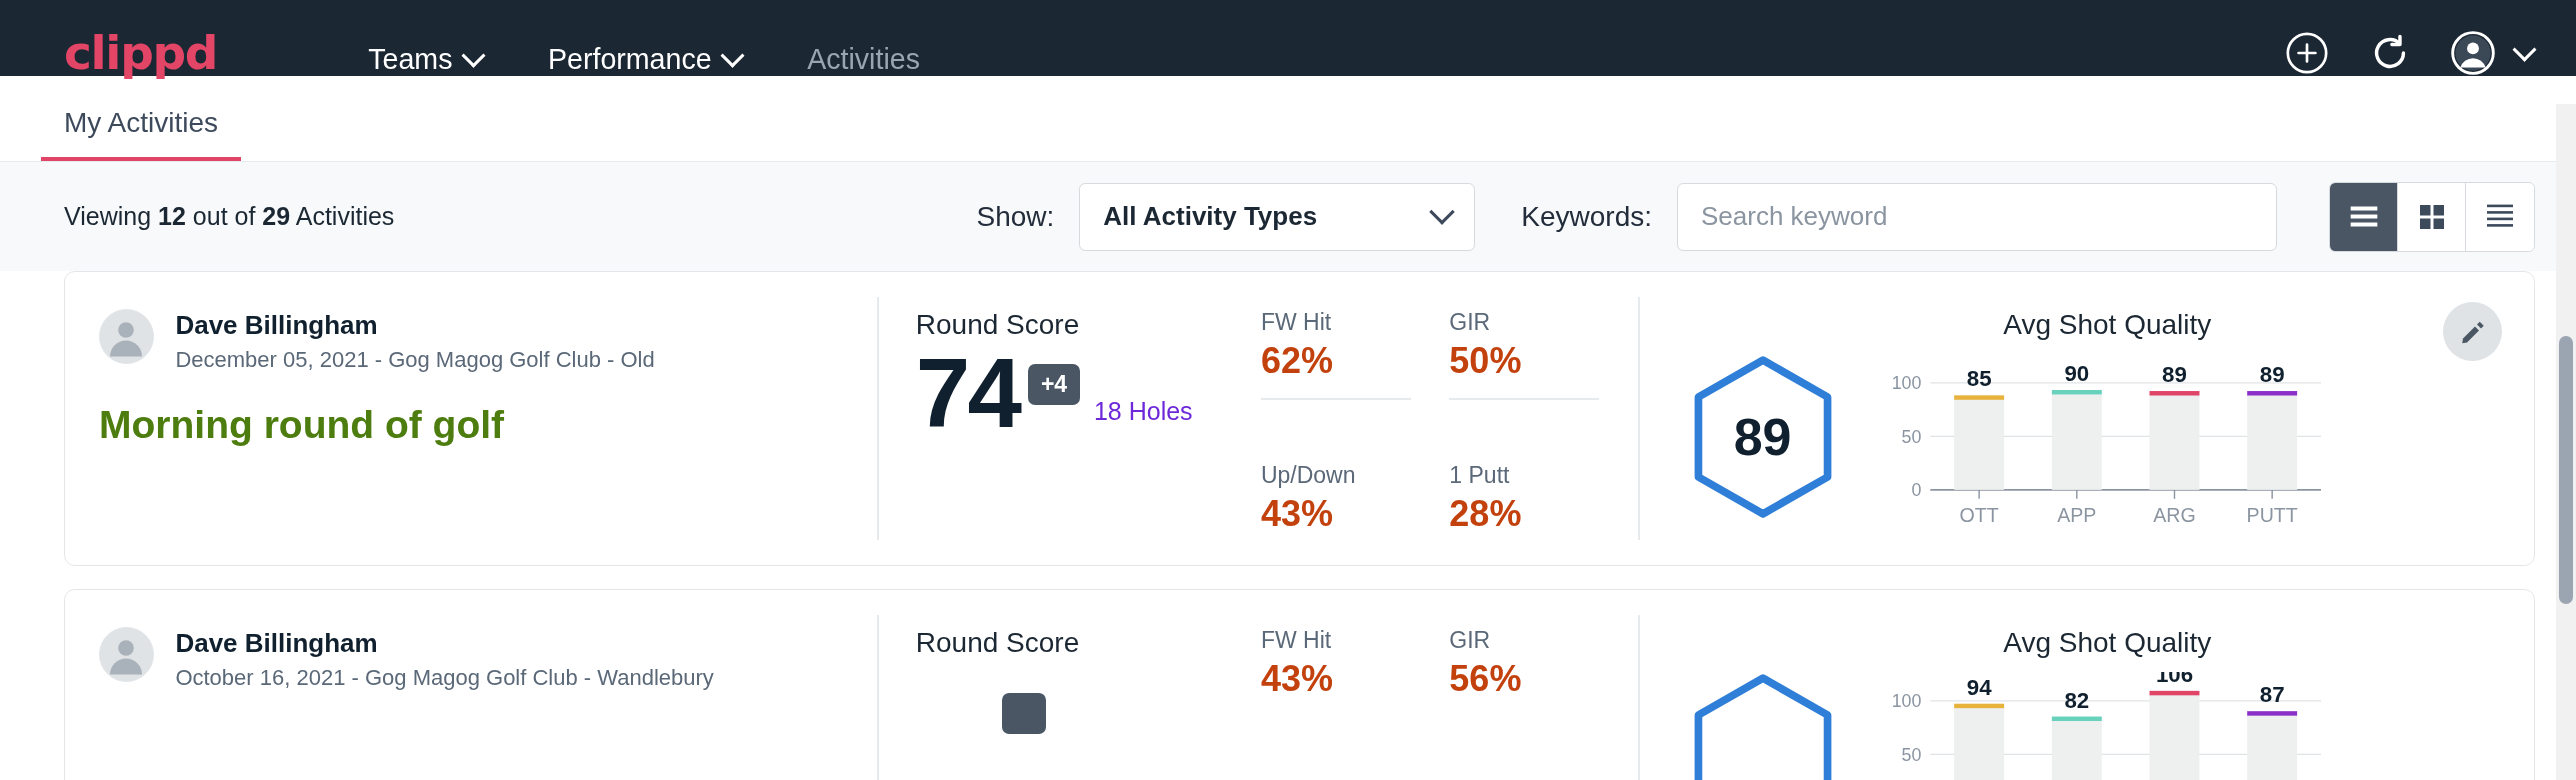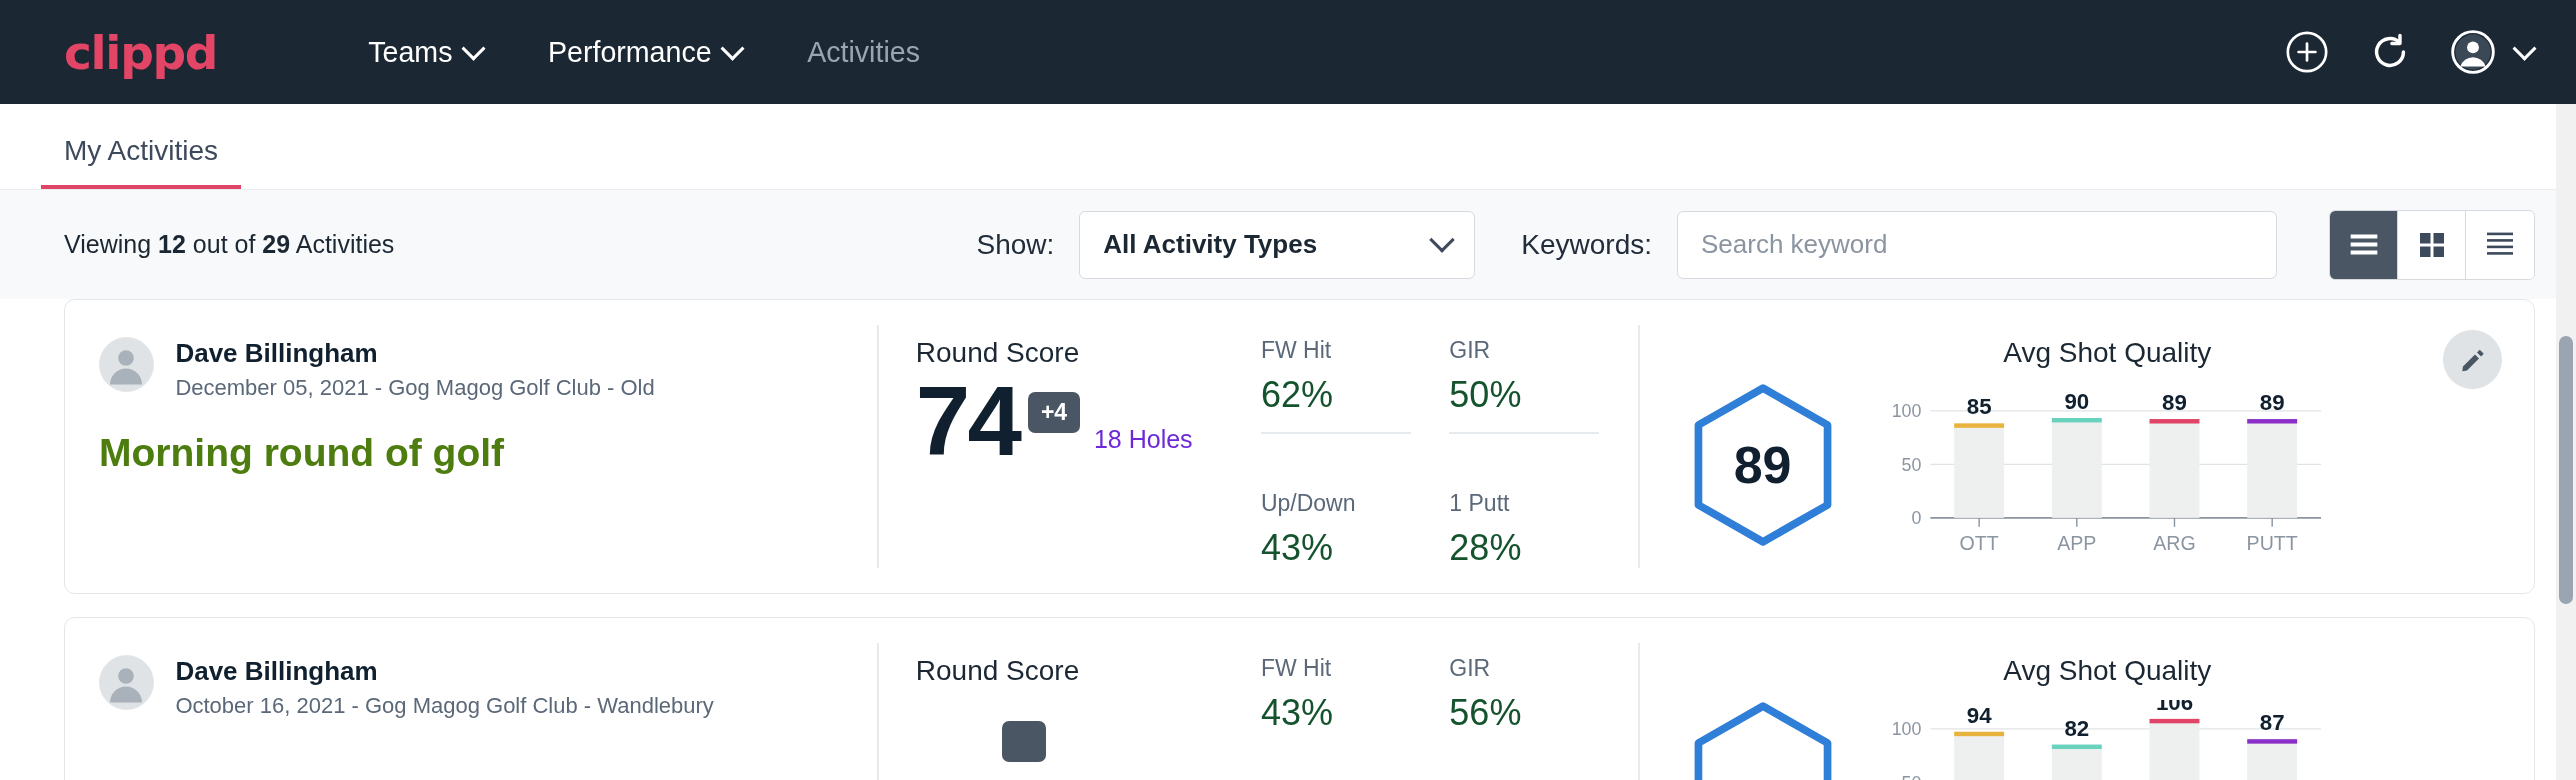--- a/index.html
+++ b/index.html
@@ -5,22 +5,22 @@
   * { box-sizing: border-box; margin: 0; padding: 0; }
   html, body {
     width: 2576px; height: 780px;
     font-family: "Liberation Sans", sans-serif;
     background: #ffffff; overflow: hidden;
   }
   body { position: relative; }
 
   
   .topnav {
-    height: 104px; background: #1b2733;
-    display: flex; align-items: center;
+    height: 76px; background: #1b2733;
+    display: flex; align-items: flex-end;
     padding: 0 43px 0 64px;
   }
   .logo {
     font-size: 47px; font-weight: 700; color: #e34566;
     letter-spacing: -1.3px; line-height: 1;
     font-family: "DejaVu Sans", sans-serif;
   }
   .nav-items { display: flex; align-items: center; margin-left: 121px; gap: 6px; }
   .nav-item {
     display: flex; align-items: center; gap: 12.5px;
@@ -112,21 +112,21 @@
   .badge {
     background: #4a5664; color: #fff; font-size: 23px; font-weight: 700;
     border-radius: 7.1px; padding: 7.1px 12.5px; margin-left: 9px; align-self: flex-start;
     margin-top: 16px;
   }
   .holes { font-size: 25px; color: #6d28d9; margin-left: 14.3px; margin-bottom: 12.5px; }
 
   .col-stats { width: 384px; padding: 37px 0 0 7.1px; display: flex; flex-wrap: wrap; }
   .stat { width: 50%; }
   .stat-lbl { font-size: 23px; color: #5a6878; }
-  .stat-val { font-size: 36px; font-weight: 400; color: #14532d; margin-top: 10px; }
+  .stat-val { font-size: 36px; font-weight: 700; color: #c2410c; margin-top: 4px; }
   .stat.tb { padding-bottom: 16px; margin-bottom: 16px; }
   .stat.tb .rule { height: 1.8px; background: #e7eaec; margin-top: 16px; width: 150px; }
 
   .col-quality { flex: 1; padding: 37px 0 0 41px; position: relative; text-align: center; }
   .hex-row { display: flex; align-items: flex-start; margin-top: 12.5px; }
   .hexwrap { position: relative; width: 164px; height: 166px; }
   .hexnum {
     position: absolute; inset: 0; display: flex; align-items: center;
     justify-content: center; font-size: 52px; font-weight: 700; color: #10202e;
   }

